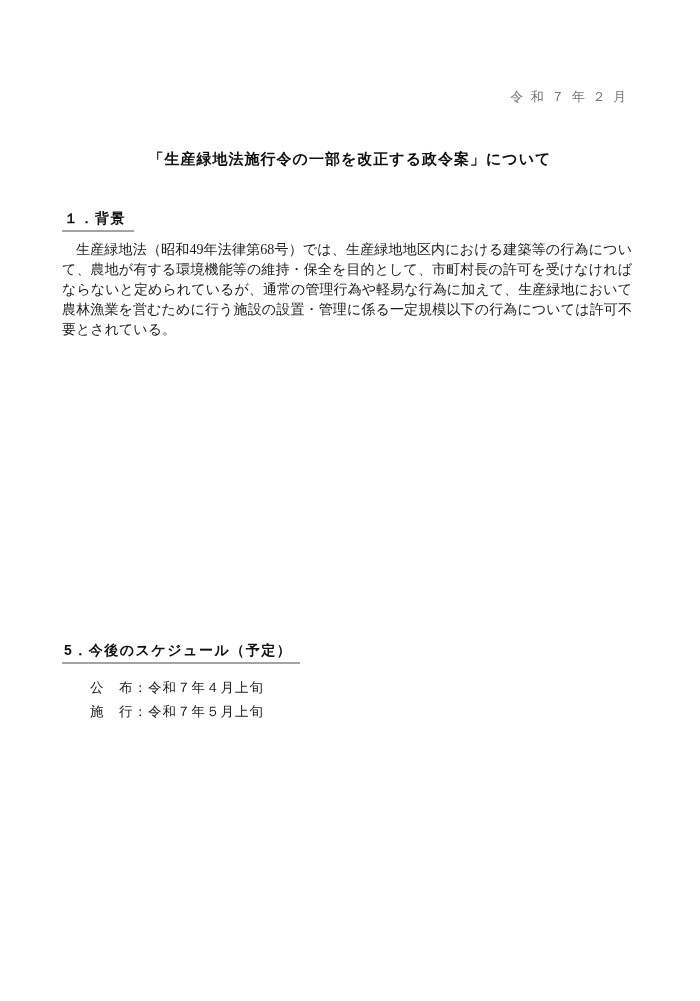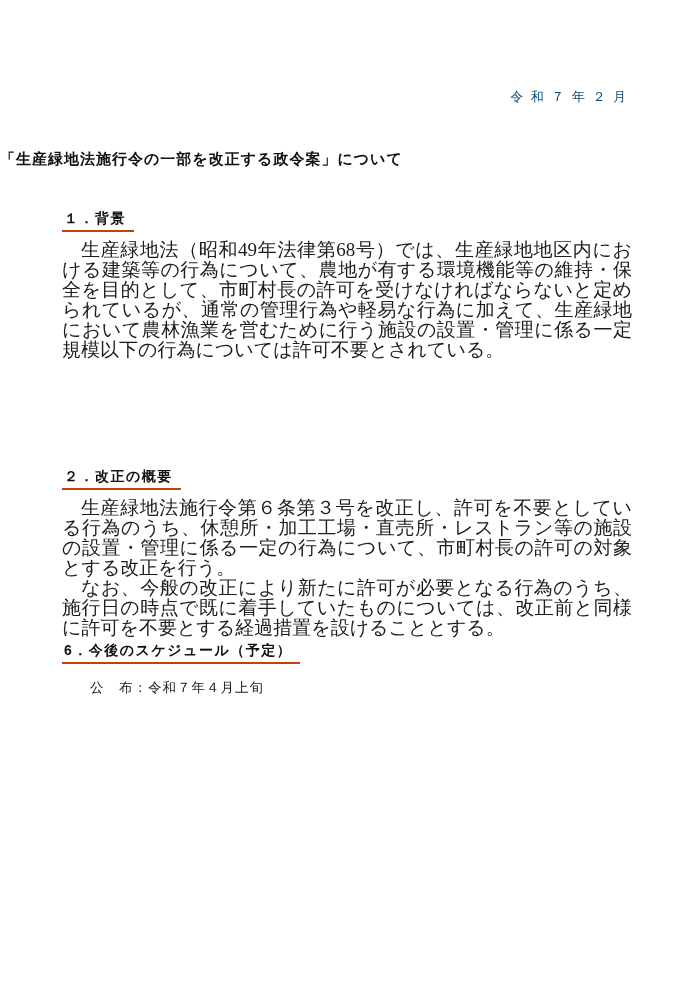--- a/index.html
+++ b/index.html
@@ -17,39 +17,39 @@
     overflow: hidden;
   }
   
   .header-block {
     position: absolute;
     top: 82px;
     right: 68px;
     text-align: right;
     font-size: 13px;
     line-height: 29px;
-    color: #0c4a6e;
+    color: #737373;
   }
   .header-date {
     letter-spacing: 0.58em;
     margin-right: -0.58em;
     padding-right: 6px;
   }
   .header-org {
     letter-spacing: 0.36em;
     margin-right: -0.36em;
   }
   
   .doc-title {
     position: absolute;
     top: 150px;
     left: 0;
     width: 700px;
     margin: 0;
-    text-align: left;
+    text-align: center;
     font-family: "Liberation Sans", "DejaVu Sans", sans-serif;
     font-weight: bold;
     font-size: 15px;
     letter-spacing: 1px;
     color: #111111;
   }
   
   .sec {
     position: absolute;
     left: 62px;
@@ -61,26 +61,26 @@
   .sec h2 {
     margin: 0 0 8px 0;
     font-family: "Liberation Sans", "DejaVu Sans", sans-serif;
     font-weight: bold;
     font-size: 14px;
     letter-spacing: 1.5px;
     color: #111111;
   }
   .heading-underline {
     display: inline-block;
-    border-bottom: 2px solid #c2410c;
+    border-bottom: 2px solid #a3a3a3;
     padding: 0 8px 2px 2px;
   }
   .sec p {
     margin: 0;
-    font-size: 19px;
+    font-size: 14px;
     line-height: 20px;
     text-align: justify;
     text-indent: 1em;
     color: #1c1c1c;
   }
   .schedule {
     margin-top: 12px;
   }
   .schedule-line {
     padding-left: 28px;
@@ -101,30 +101,24 @@
 
   <h1 class="doc-title">「生産緑地法施行令の一部を改正する政令案」について</h1>
 
   <section class="sec sec-1">
     <h2>
       <span class="heading-underline">１．背景</span>
     </h2>
     <p>生産緑地法（昭和49年法律第68号）では、生産緑地地区内における建築等の行為について、農地が有する環境機能等の維持・保全を目的として、市町村長の許可を受けなければならないと定められているが、通常の管理行為や軽易な行為に加えて、生産緑地において農林漁業を営むために行う施設の設置・管理に係る一定規模以下の行為については許可不要とされている。</p>
   </section>
 
-  <section class="sec sec-2">
-    <h2>
-      <span class="heading-underline">２．改正の概要</span>
-    </h2>
-    <p>生産緑地法施行令第６条第３号を改正し、許可を不要としている行為のうち、休憩所・加工工場・直売所・レストラン等の施設の設置・管理に係る一定の行為について、市町村長の許可の対象とする改正を行う。</p>
-    <p>なお、今般の改正により新たに許可が必要となる行為のうち、施行日の時点で既に着手していたものについては、改正前と同様に許可を不要とする経過措置を設けることとする。</p>
-  </section>
 
   <section class="sec sec-3">
     <h2>
-      <span class="heading-underline">6．今後のスケジュール（予定）</span>
+      <span class="heading-underline">5．今後のスケジュール（予定）</span>
     </h2>
     <div class="schedule">
       <div class="schedule-line">公　布：令和７年４月上旬</div>
+      <div class="schedule-line">施　行：令和７年５月上旬</div>
     </div>
   </section>
 
 </div>
 
 </body></html>

